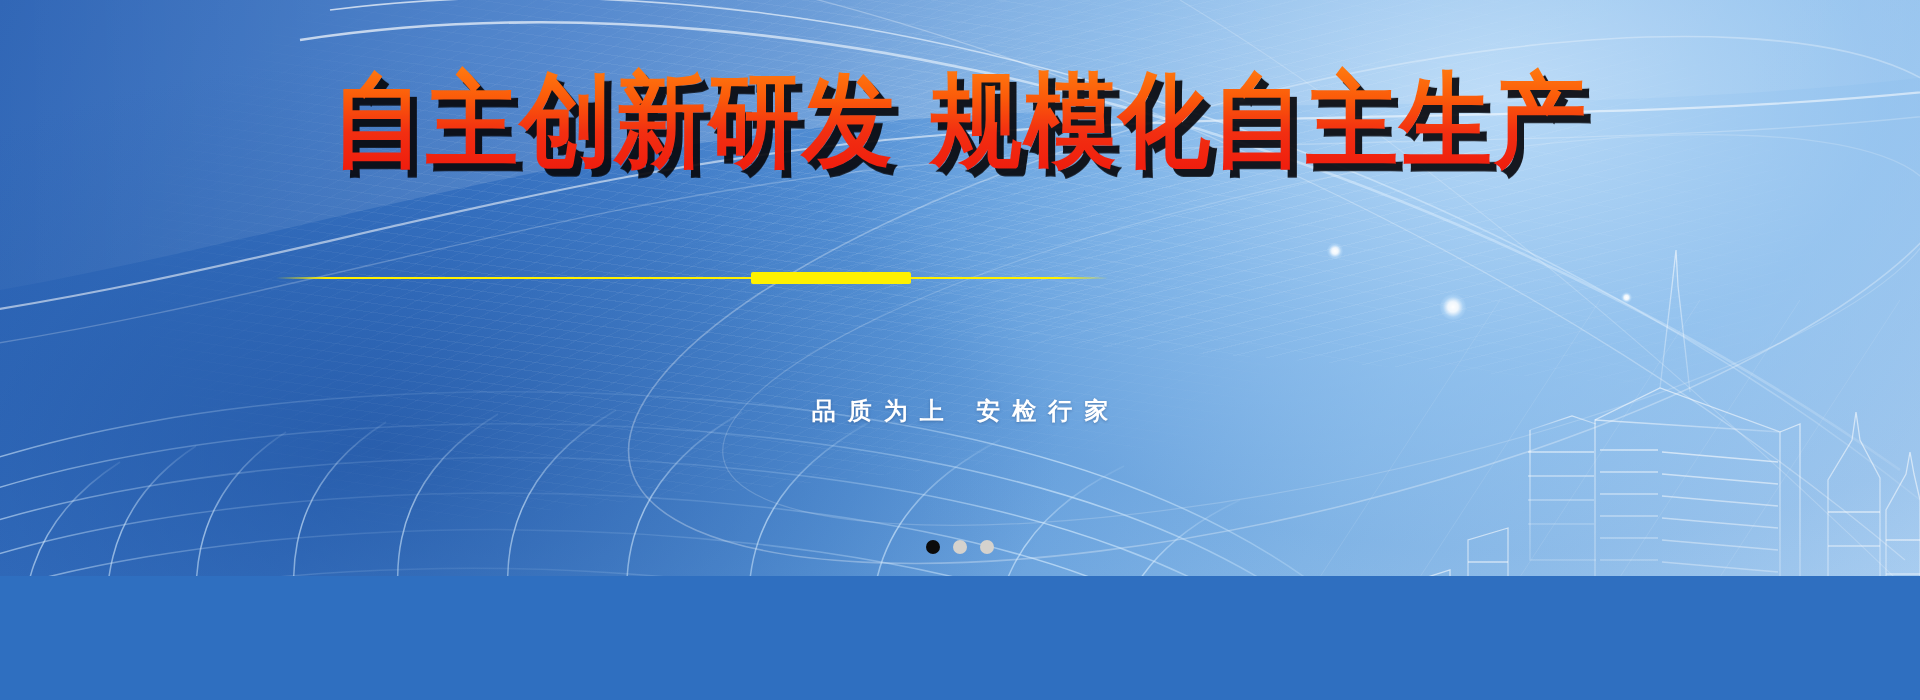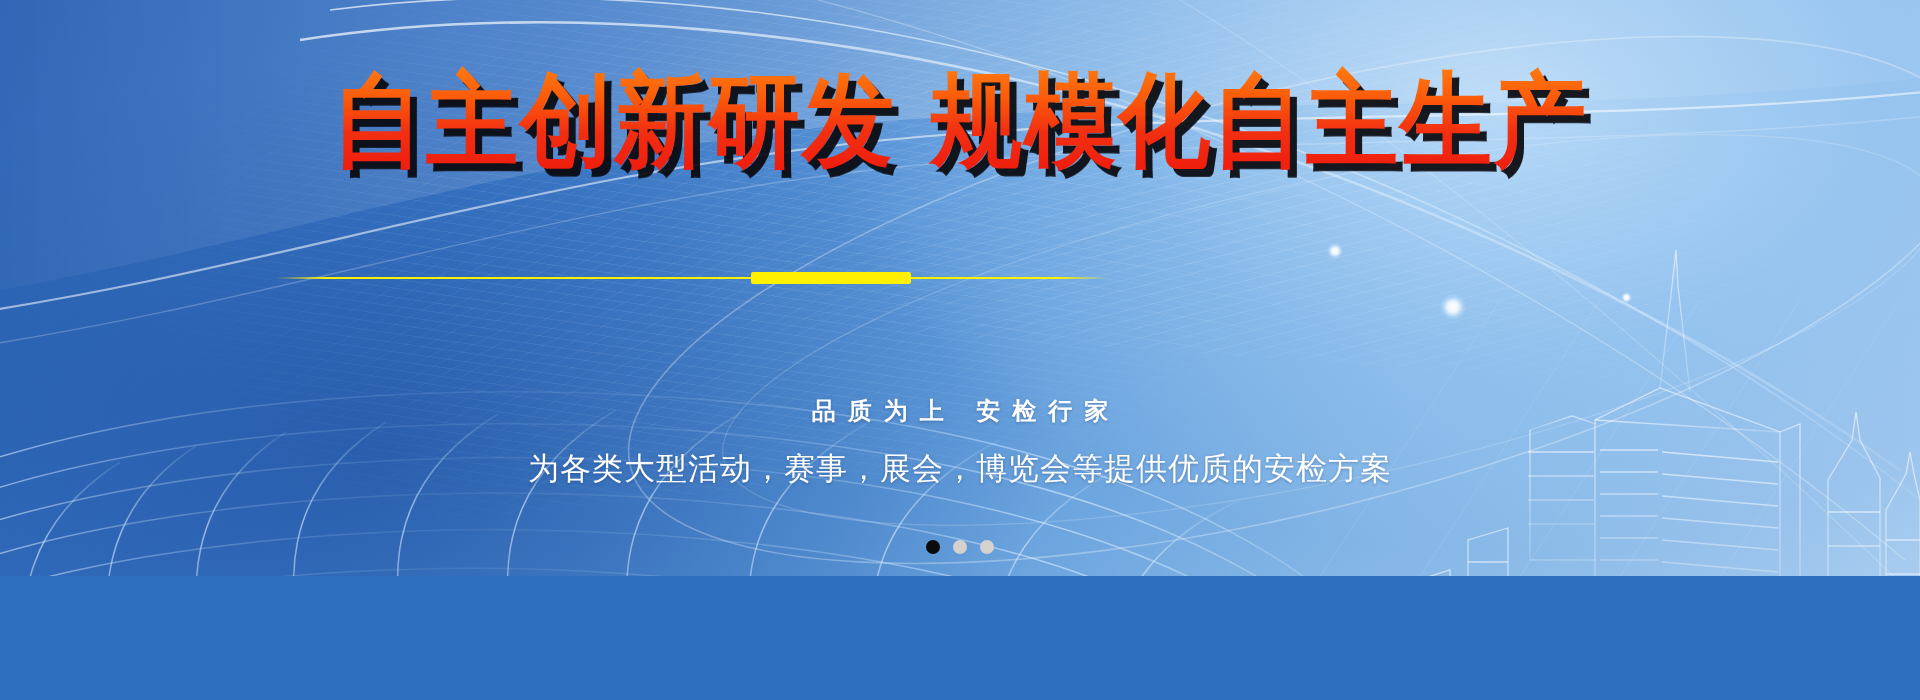--- a/index.html
+++ b/index.html
@@ -239,21 +239,20 @@
     <h1 class="title">自主创新研发 规模化自主生产</h1>
   </div>
 
   <div class="divider">
     <div class="thin"></div>
     <div class="thick"></div>
   </div>
 
   <div class="sub-wrap">
     <div class="sub-main">品质为上  安检行家</div>
-    <div class="sub-desc">为各类大型活动，赛事，展会，博览会等提供优质的安检方案</div>
   </div>
 
   <div class="dots">
     <span class="dot active"></span>
     <span class="dot"></span>
     <span class="dot"></span>
   </div>
 
 </div>
 

